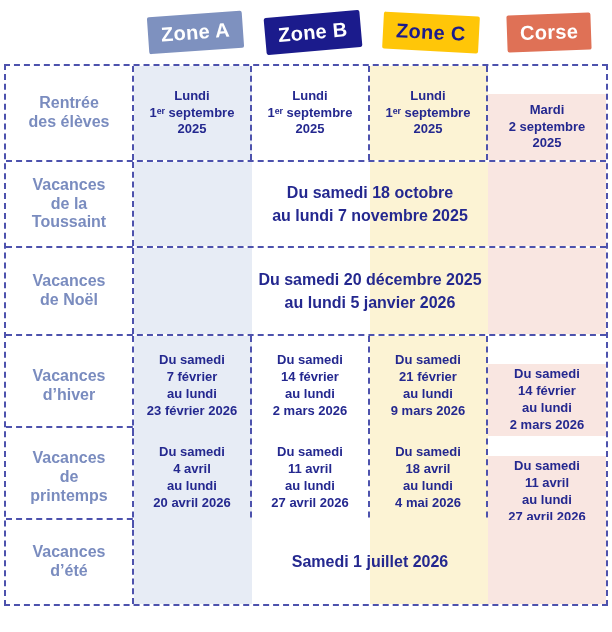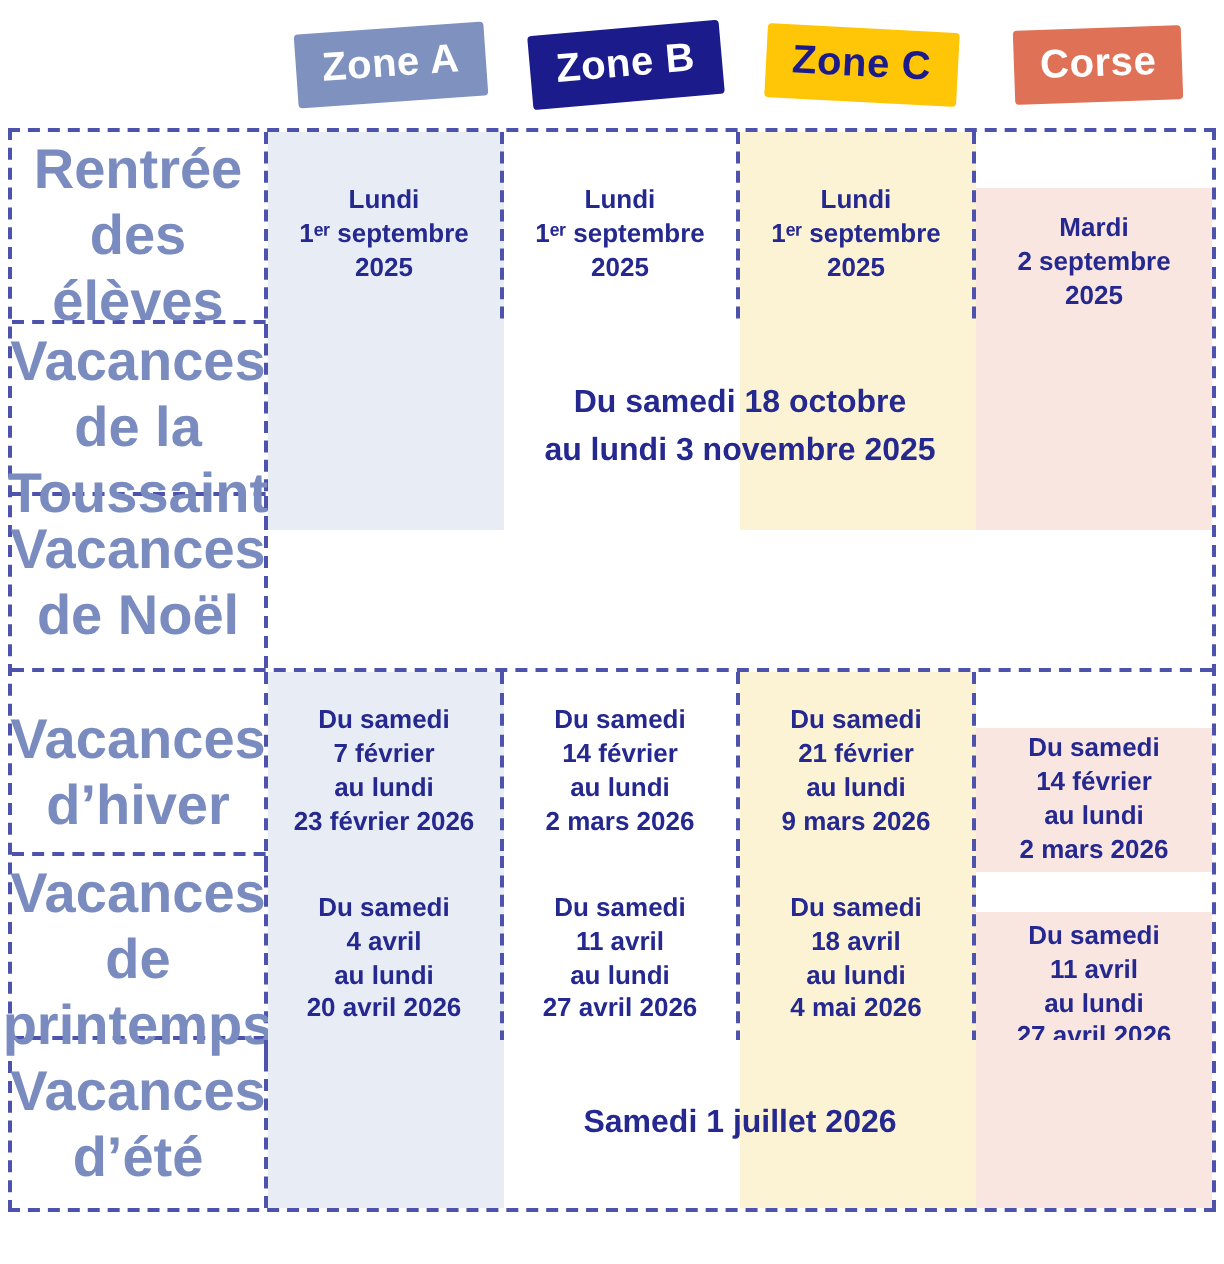--- a/index.html
+++ b/index.html
@@ -29,21 +29,21 @@
   
   .cal{width:604px;margin-left:4px;border:2px dashed var(--bd);}
   .row{display:grid;grid-template-columns:128px repeat(4,1fr);}
   .row + .row{border-top:2px dashed var(--bd);}
   .r1{height:94px}.r2{height:86px}.r3{height:88px}
   .r4{height:92px}.r5{height:92px}.r6{height:86px}
 
   .cell{display:flex;align-items:center;justify-content:center;
     text-align:center;white-space:pre-line;padding:2px 3px;}
   .lbl{border-right:2px dashed var(--bd);color:var(--label);
-    font-size:28px;font-weight:bold;line-height:1.18;}
+    font-size:16px;font-weight:bold;line-height:1.18;}
   .data{color:var(--txt);font-size:13px;font-weight:bold;line-height:1.3;}
   .sep{border-right:2px dashed var(--bd);}
   .colA{background:var(--bgA);}
   .colB{background:var(--bgB);}
   .colC{background:var(--bgC);}
   .colD{background:var(--bgD);margin-top:28px;}
   .merged{grid-column:2 / span 4;color:var(--txt);font-size:16px;
     font-weight:bold;line-height:1.45;
     background:linear-gradient(to right,
       var(--bgA) 0 25%, var(--bgB) 25% 50%,
@@ -86,26 +86,28 @@
       <div class="cell data colD">Mardi
 2 septembre
 2025</div>
     </div>
 
     <div class="row r2">
       <div class="cell lbl">Vacances
 de la
 Toussaint</div>
       <div class="cell merged">Du samedi 18 octobre
-au lundi 3 novembre 2025</div>
+au lundi 7 novembre 2025</div>
     </div>
 
     <div class="row r3">
       <div class="cell lbl">Vacances
 de Noël</div>
+      <div class="cell merged">Du samedi 20 décembre 2025
+au lundi 5 janvier 2026</div>
     </div>
 
     <div class="row r4">
       <div class="cell lbl">Vacances
 d’hiver</div>
       <div class="cell data sep colA">Du samedi
 7 février
 au lundi
 23 février 2026</div>
       <div class="cell data sep colB">Du samedi

